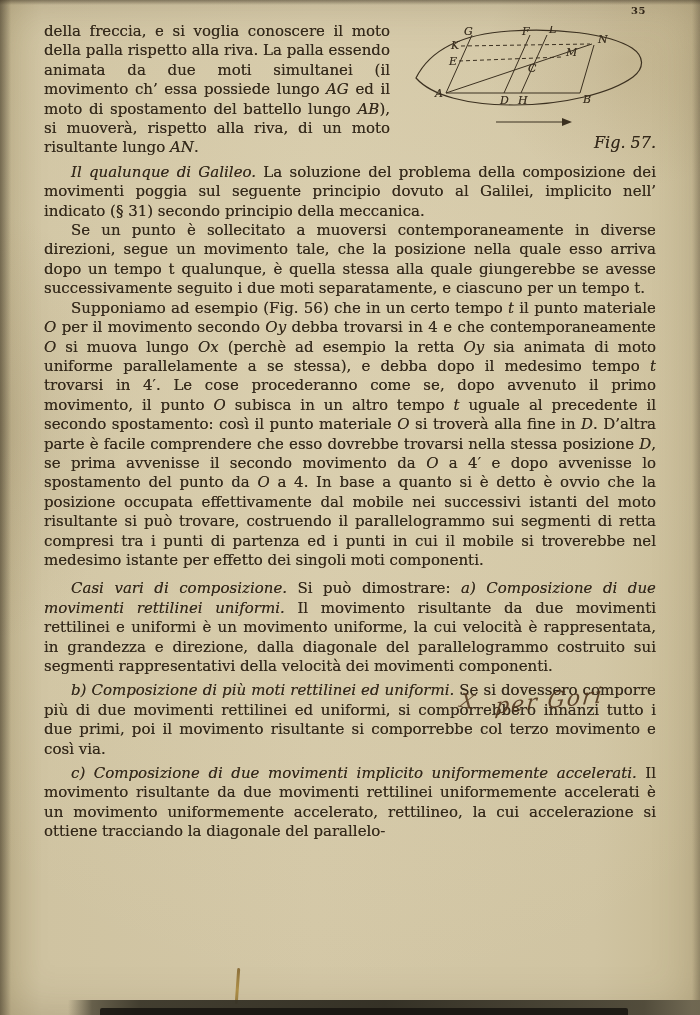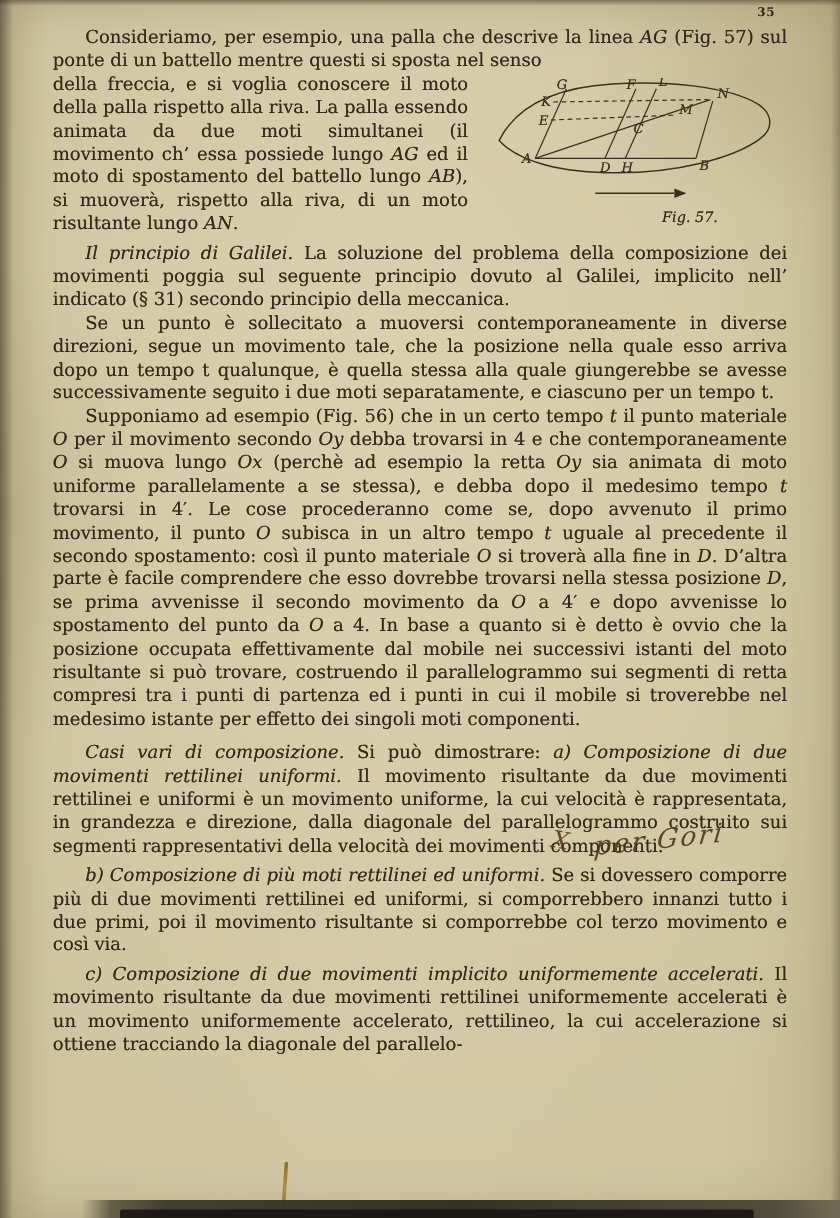--- a/index.html
+++ b/index.html
@@ -36,24 +36,24 @@
   .clear{clear:both;height:0;}
 
   .fig{
     float:right;
     width:252px;
     margin:4px 0 4px 14px;
   }
   .fig svg{display:block;}
   .fig-caption{
     font-style:italic;
-    font-size:12px;
+    font-size:16px;
     padding-left:90px;
     margin-top:1px;
-    text-align:center;
+    text-align:right;
   }
 
   .annotation{
     position:absolute;top:688px;left:460px;
     white-space:nowrap;color:#50351c;
   }
   .annotation .mark{
     display:inline-block;font-size:20px;font-style:italic;
     transform:rotate(10deg);opacity:.85;
   }
@@ -88,21 +88,20 @@
 </style>
 </head>
 <body>
 
 <div class="page">
 
   <div class="pageno">35</div>
 
   <div class="content">
 
-    <p class="indent">Consideriamo, per esempio, una palla che descrive la linea <i>AG</i> (Fig. 57) sul ponte di un battello mentre questi si sposta nel senso</p>
 
     <div>
       <div class="fig">
         <svg width="252" height="106" viewBox="0 0 252 106">
 
           <path d="M 12,52 C 26,24 58,8 106,5 C 152,2 204,7 228,22 C 240,30 241,42 229,51 C 207,67 160,79 110,79 C 64,79 28,70 12,52 Z" fill="none" stroke="#3b3020" stroke-width="1.2"></path>
 
           <g stroke="#3b3020" stroke-width="1">
             <line x1="42" y1="67" x2="176" y2="67"></line>
             <line x1="42" y1="67" x2="68" y2="9"></line>
@@ -134,21 +133,21 @@
             <polygon points="158,92 168,96 158,100" fill="#3b3020"></polygon>
           </g>
         </svg>
         <div class="fig-caption">Fig. 57.</div>
       </div>
       <p>della freccia, e si voglia conoscere il moto della palla rispetto alla riva. La palla essendo animata da due moti simultanei (il movimento ch’ essa possiede lungo <i>AG</i> ed il moto di spostamento del battello lungo <i>AB</i>), si muoverà, rispetto alla riva, di un moto risultante lungo <i>AN</i>.</p>
     </div>
 
     <div class="clear"></div>
 
-    <p class="indent gap-s"><i>Il principio di Galilei.</i> La soluzione del problema della composizione dei movimenti poggia sul seguente principio dovuto al Galilei, implicito nell’ indicato (§ 31) secondo principio della meccanica.</p>
+    <p class="indent gap-s"><i>Il qualunque di Galileo.</i> La soluzione del problema della composizione dei movimenti poggia sul seguente principio dovuto al Galilei, implicito nell’ indicato (§ 31) secondo principio della meccanica.</p>
     <p class="indent italic">Se un punto è sollecitato a muoversi contemporaneamente in diverse direzioni, segue un movimento tale, che la posizione nella quale esso arriva dopo un tempo t qualunque, è quella stessa alla quale giungerebbe se avesse successivamente seguito i due moti separatamente, e ciascuno per un tempo t.</p>
     <p class="indent">Supponiamo ad esempio (Fig. 56) che in un certo tempo <i>t</i> il punto materiale <i>O</i> per il movimento secondo <i>Oy</i> debba trovarsi in 4 e che contemporaneamente <i>O</i> si muova lungo <i>Ox</i> (perchè ad esempio la retta <i>Oy</i> sia animata di moto uniforme parallelamente a se stessa), e debba dopo il medesimo tempo <i>t</i> trovarsi in 4′. Le cose procederanno come se, dopo avvenuto il primo movimento, il punto <i>O</i> subisca in un altro tempo <i>t</i> uguale al precedente il secondo spostamento: così il punto materiale <i>O</i> si troverà alla fine in <i>D</i>. D’altra parte è facile comprendere che esso dovrebbe trovarsi nella stessa posizione <i>D</i>, se prima avvenisse il secondo movimento da <i>O</i> a 4′ e dopo avvenisse lo spostamento del punto da <i>O</i> a 4. In base a quanto si è detto è ovvio che la posizione occupata effettivamente dal mobile nei successivi istanti del moto risultante si può trovare, costruendo il parallelogrammo sui segmenti di retta compresi tra i punti di partenza ed i punti in cui il mobile si troverebbe nel medesimo istante per effetto dei singoli moti componenti.</p>
     <p class="indent gap-m"><i>Casi vari di composizione.</i> Si può dimostrare: <i>a) Composizione di due movimenti rettilinei uniformi.</i> Il movimento risultante da due movimenti rettilinei e uniformi è un movimento uniforme, la cui velocità è rappresentata, in grandezza e direzione, dalla diagonale del parallelogrammo costruito sui segmenti rappresentativi della velocità dei movimenti componenti.</p>
     <p class="indent gap-s"><i>b) Composizione di più moti rettilinei ed uniformi.</i> Se si dovessero comporre più di due movimenti rettilinei ed uniformi, si comporrebbero innanzi tutto i due primi, poi il movimento risultante si comporrebbe col terzo movimento e così via.</p>
     <p class="indent gap-s"><i>c) Composizione di due movimenti implicito uniformemente accelerati.</i> Il movimento risultante da due movimenti rettilinei uniformemente accelerati è un movimento uniformemente accelerato, rettilineo, la cui accelerazione si ottiene tracciando la diagonale del parallelo-</p>
   </div>
 
   <div class="annotation">
     <span class="mark">X</span>
     <span class="word">per Gori</span>

